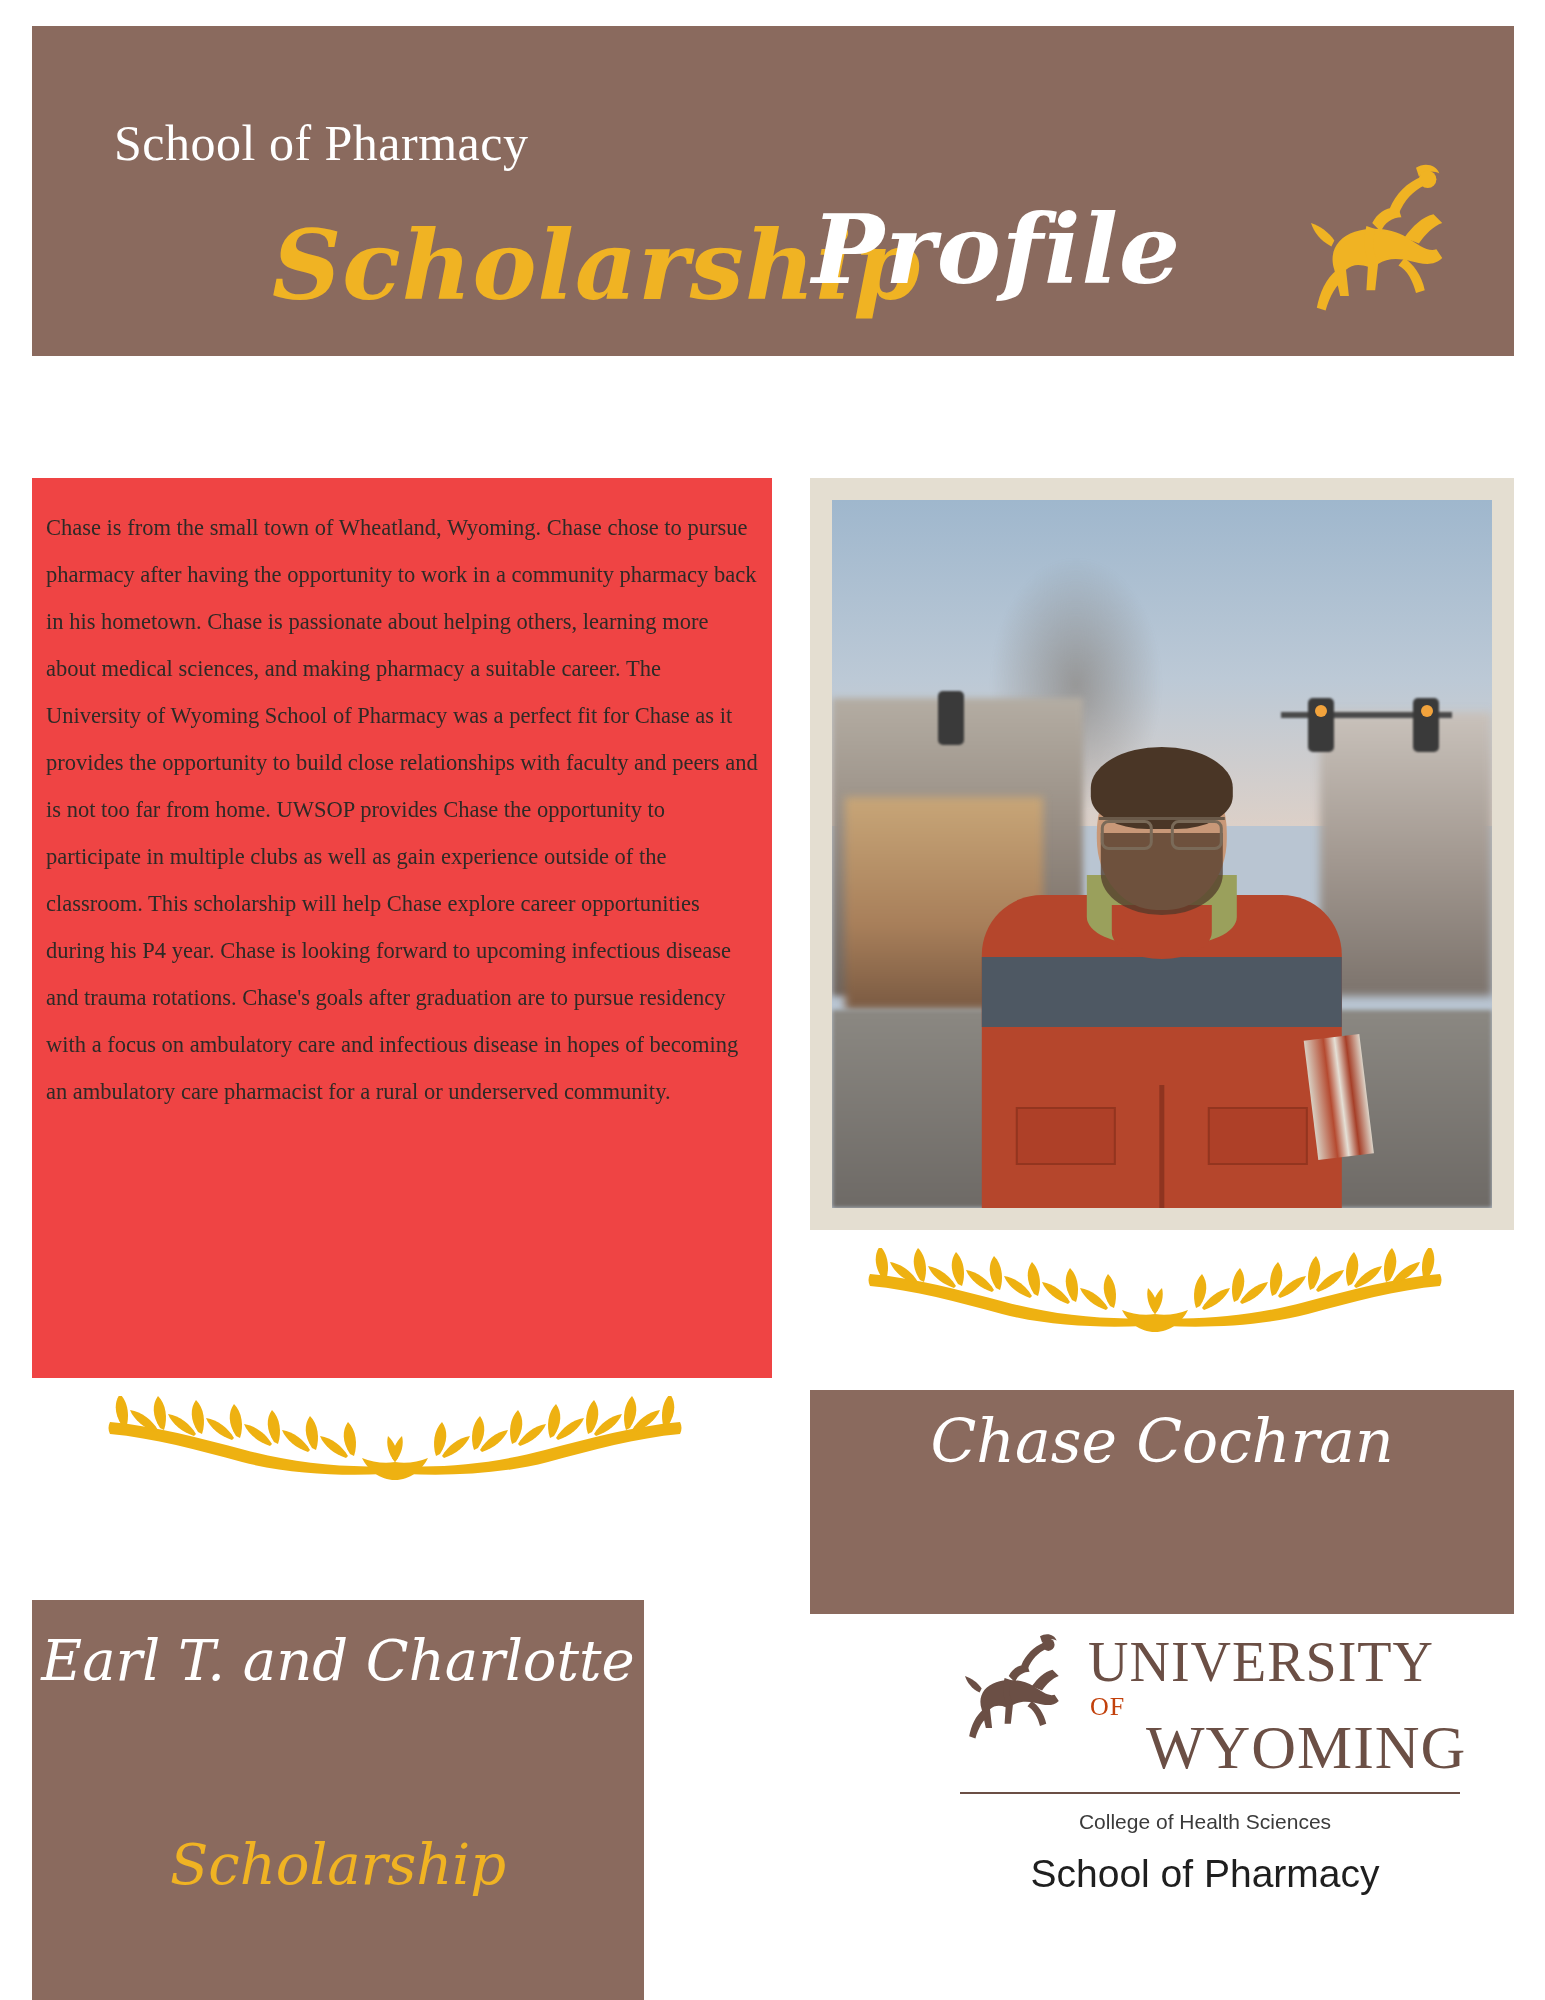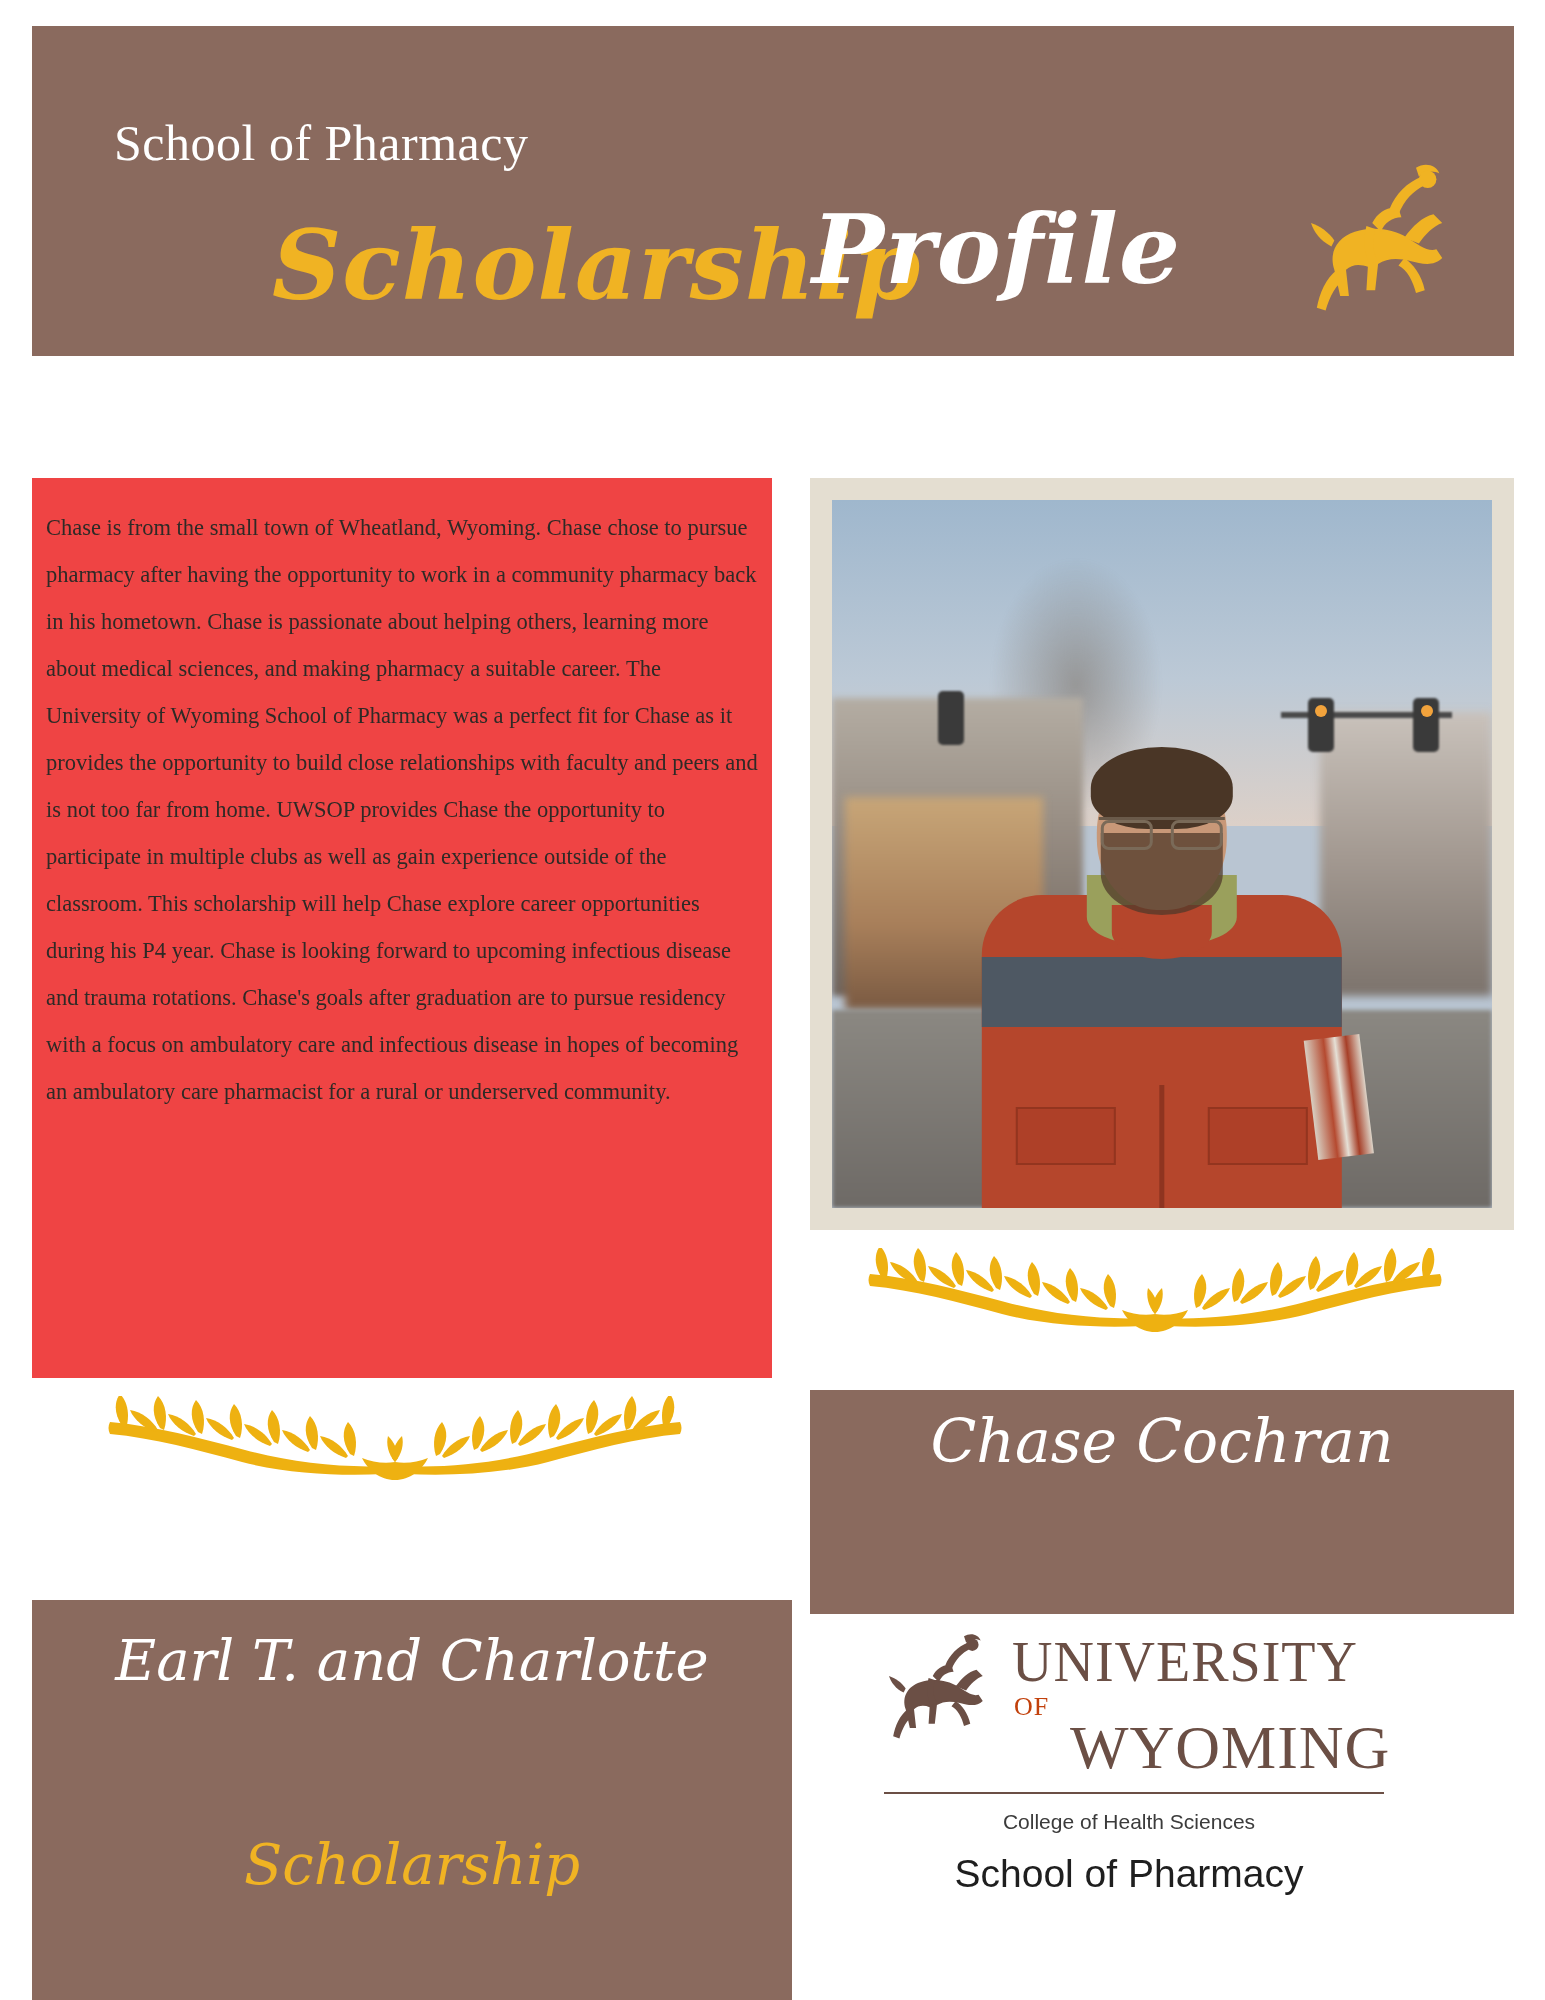--- a/index.html
+++ b/index.html
@@ -306,42 +306,42 @@
     color: #ffffff;
     font-size: 42px;
     font-family: "Liberation Serif", serif;
   }
 
   
   .scholarship-banner {
     position: absolute;
     left: 32px;
     top: 1600px;
-    width: 760px;
+    width: 612px;
     height: 400px;
     background: #8a6a5e;
   }
   .sch-line {
     position: absolute;
     left: 0; right: 0;
     text-align: center;
     color: #ffffff;
     font-size: 56px;
     font-family: "DejaVu Serif", serif;
     font-style: italic;
     white-space: nowrap;
   }
   .sch-line.l1 { top: 28px; }
   .sch-line.l2 { top: 128px; }
   .sch-line.l3 { top: 232px; color: #f0b323; }
 
   
   .uw-logo {
     position: absolute;
-    left: 874px;
+    left: 950px;
     top: 1620px;
     width: 510px;
     height: 330px;
   }
   .uw-horse {
     position: absolute;
     left: 10px;
     top: 8px;
     width: 110px;
     height: 125px;

